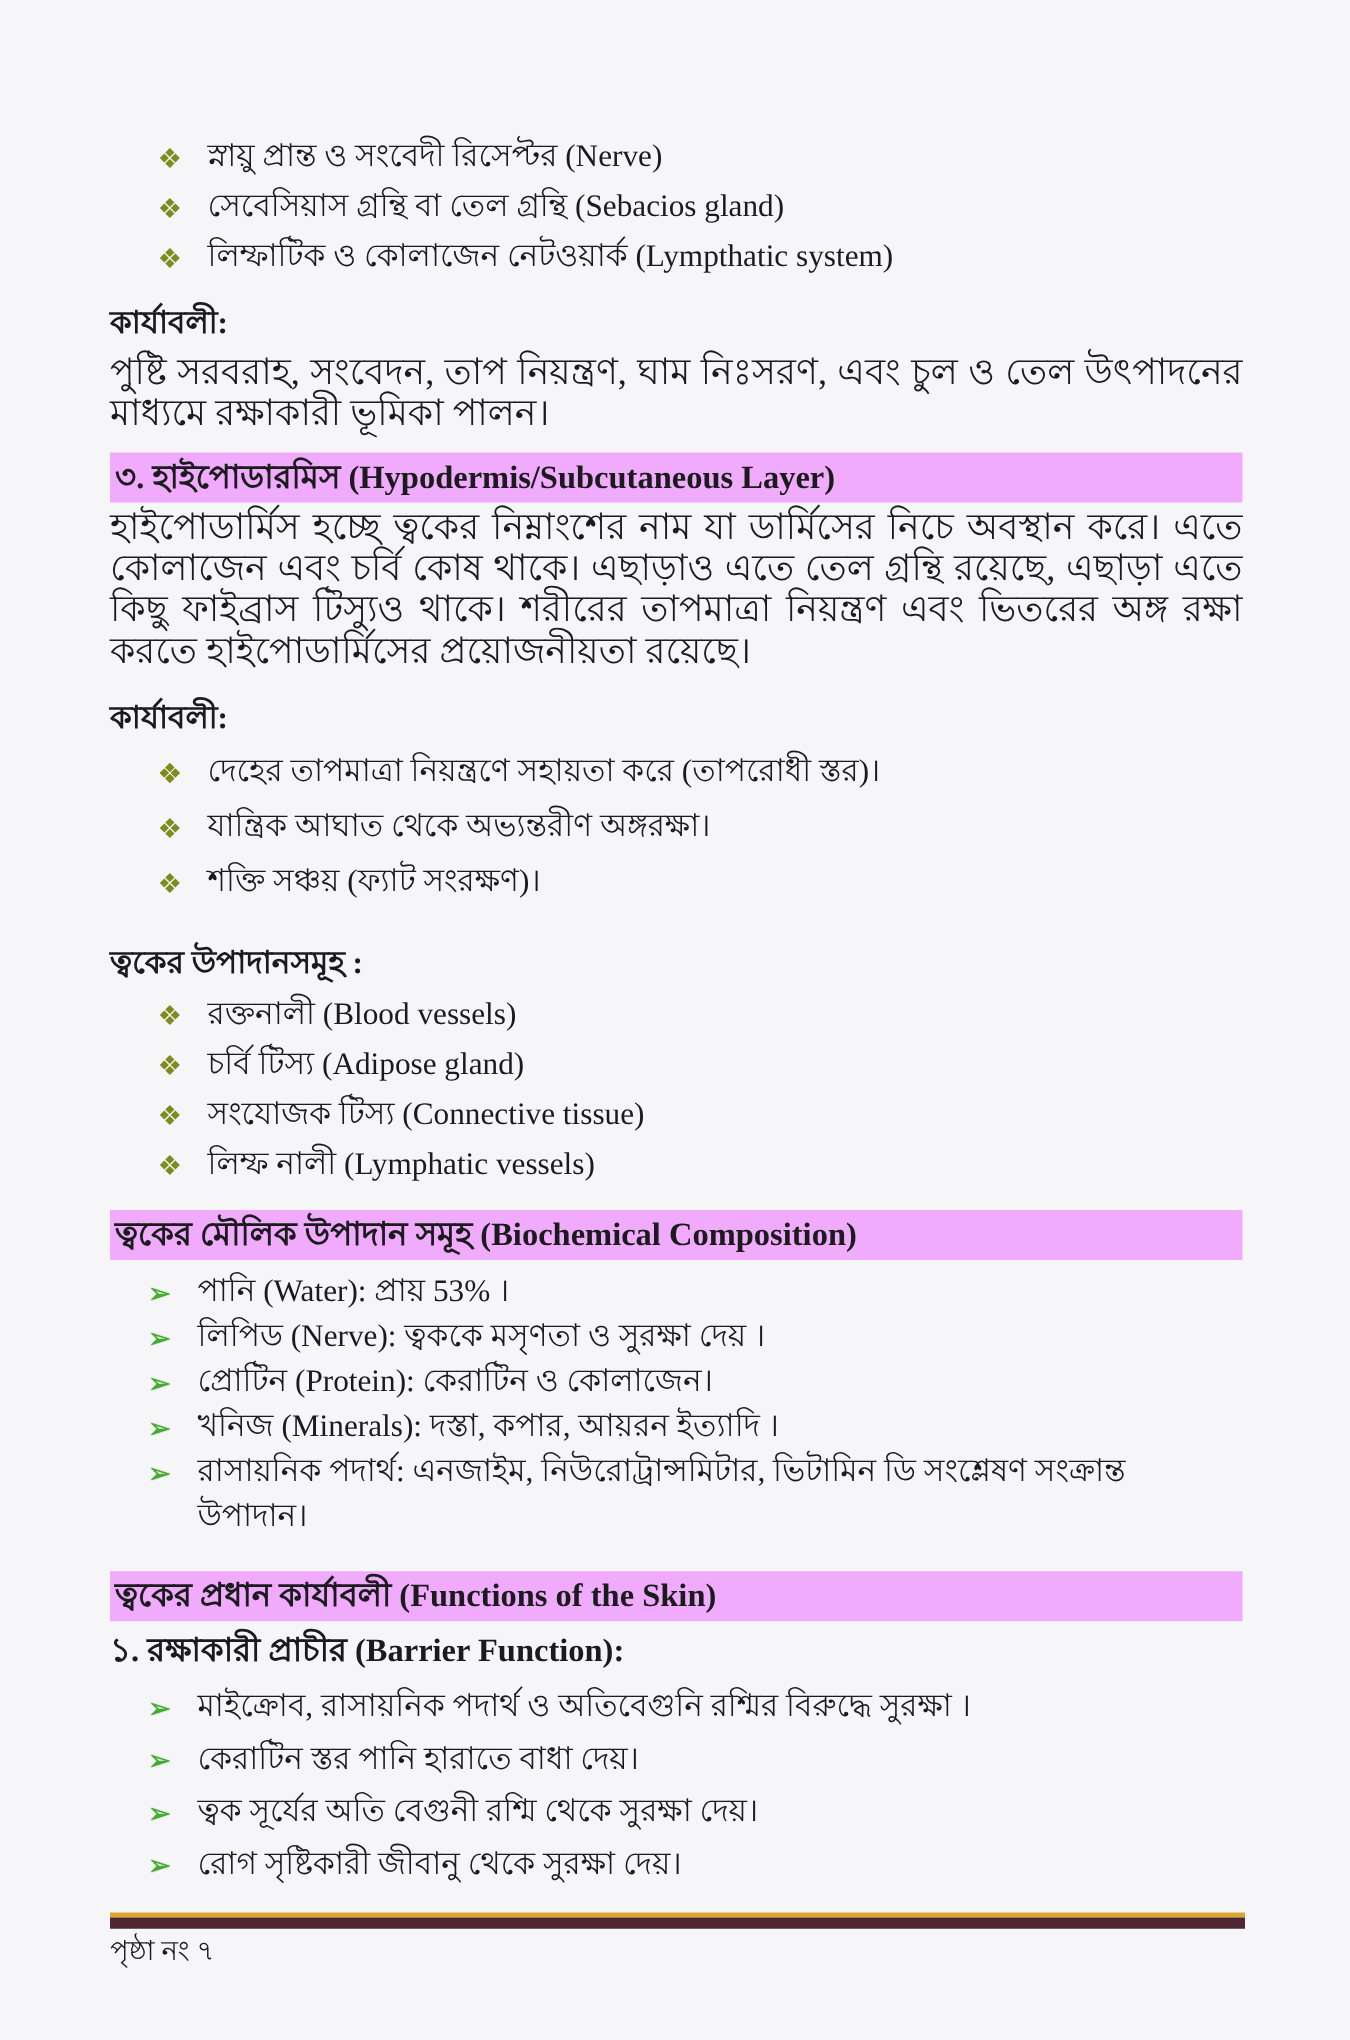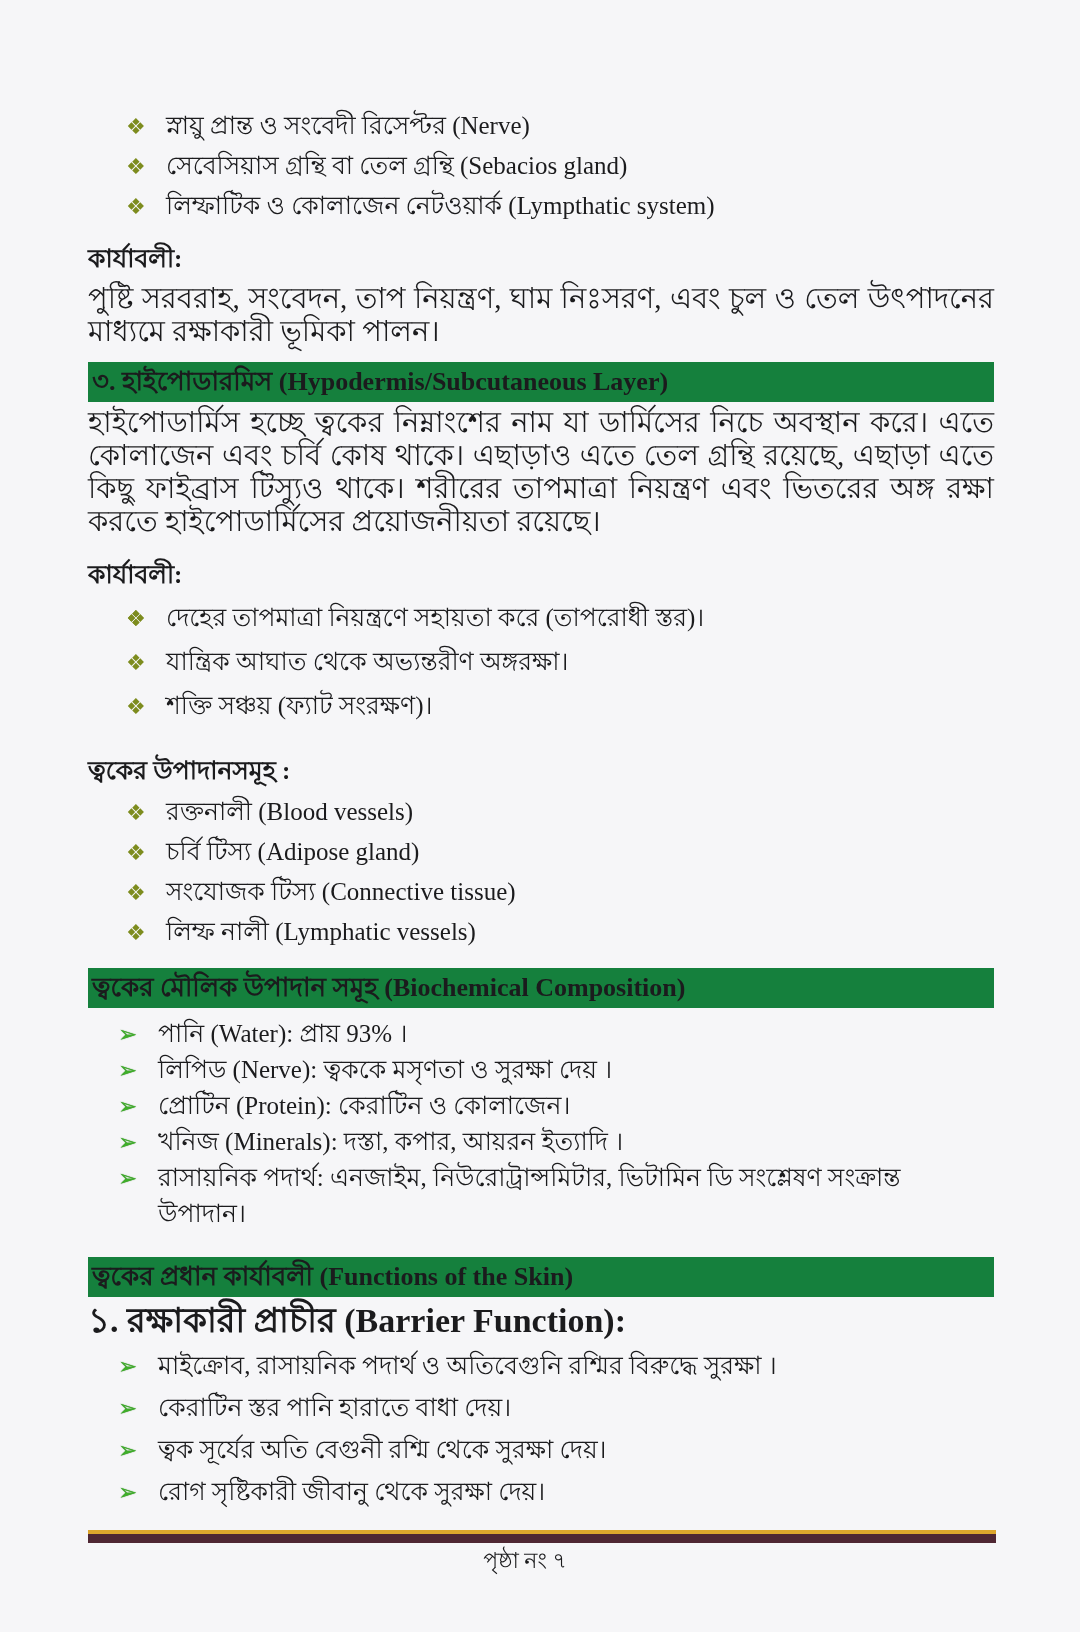--- a/index.html
+++ b/index.html
@@ -53,53 +53,53 @@
   }
   .para {
     margin: 8px 0 0 0;
     font-size: 29px;
     line-height: 33px;
     text-align: justify;
   }
   .para-tight { margin-top: 4px; }
   .hl-bar {
     margin-top: 14px;
-    background: #15803d;
+    background: #f0abfc;
     font-size: 26px;
     font-weight: bold;
     line-height: 38px;
     padding: 1px 8px 1px 4px;
   }
   .hl-bar-2 { margin-top: 16px; }
   .hl-bar-3 { margin-top: 25px; }
   .kar2 { margin-top: 22px; }
   .comp-head { margin-top: 28px; }
   .d-list { margin-top: 6px; }
   .d-list-1 li { line-height: 44px; }
   .d-list-2 li { line-height: 40px; }
   .a-list { margin-top: 8px; padding-left: 30px; }
   .a-list-1 li { line-height: 36px; }
   .a-list-2 li { line-height: 42px; }
   .sub-head {
     margin: 8px 0 0 0;
-    font-size: 34px;
+    font-size: 26px;
     font-weight: bold;
     line-height: 32px;
   }
   .footer {
     position: absolute;
     left: 88px;
     right: 84px;
     bottom: 52px;
   }
   .footer-rule { width: 100%; }
   .footer-rule-gold { height: 4px; background: #dda62c; }
   .footer-rule-dark { height: 9px; background: #4f2733; }
   .page-num {
-    text-align: center;
+    text-align: left;
     padding-right: 34px;
     font-size: 22px;
   }
 </style>
 </head>
 <body>
 
 <div class="page">
   <div class="content">
 
@@ -160,21 +160,21 @@
       <li>
         <span class="bullet bullet-diamond">❖</span>
         <span>লিম্ফ নালী (Lymphatic vessels)</span>
       </li>
     </ul>
 
     <div class="hl-bar hl-bar-2">ত্বকের মৌলিক উপাদান সমূহ (Biochemical Composition)</div>
     <ul class="a-list a-list-1">
       <li>
         <span class="bullet bullet-arrow">➢</span>
-        <span>পানি (Water): প্রায় 93% ।</span>
+        <span>পানি (Water): প্রায় 53% ।</span>
       </li>
       <li>
         <span class="bullet bullet-arrow">➢</span>
         <span>লিপিড (Nerve): ত্বককে মসৃণতা ও সুরক্ষা দেয় ।</span>
       </li>
       <li>
         <span class="bullet bullet-arrow">➢</span>
         <span>প্রোটিন (Protein): কেরাটিন ও কোলাজেন।</span>
       </li>
       <li>

